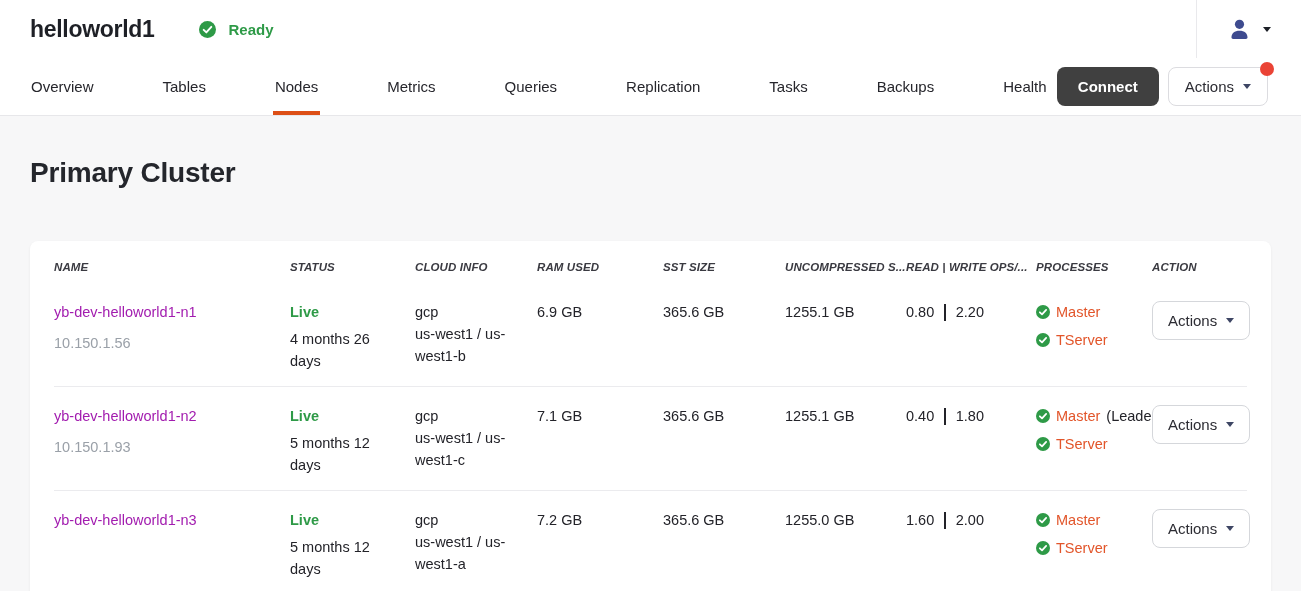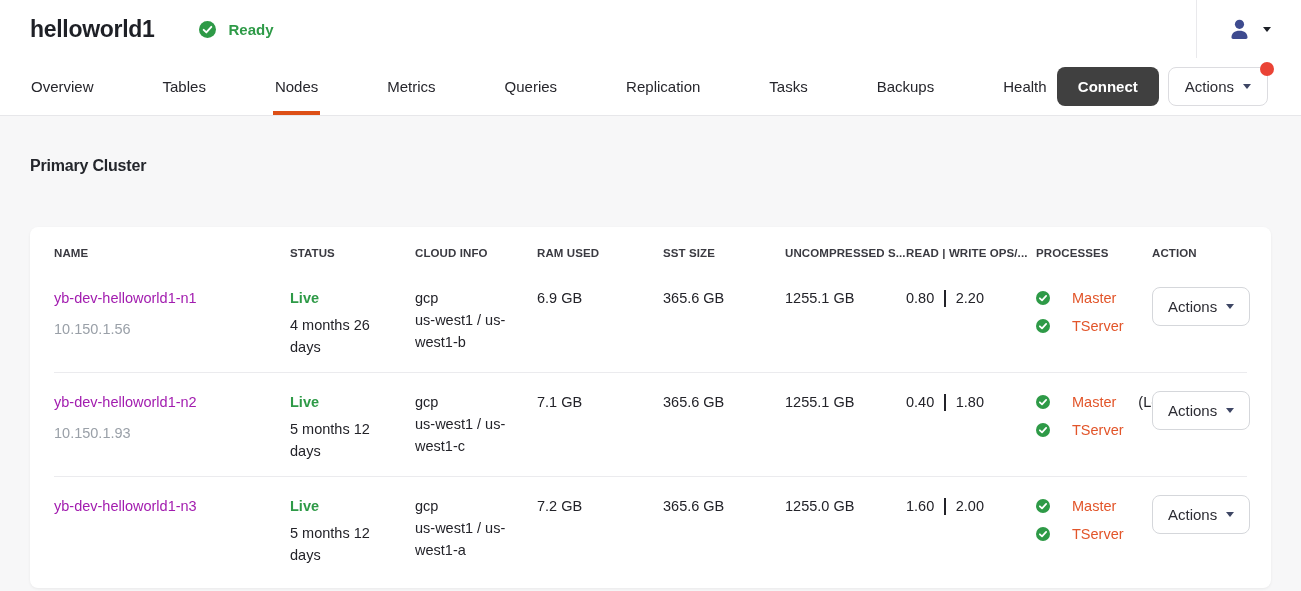--- a/index.html
+++ b/index.html
@@ -54,46 +54,46 @@
     display:flex; align-items:center; gap:9px;
   }
   .btn-outline .caret { border-top-color:#3e4664; }
   .notif-dot {
     position:absolute; top:-6px; right:-7px;
     width:14px; height:14px; border-radius:50%; background:#ea4335;
   }
 
   
   .main { padding:0 30px; }
-  .section-title { font-size:16px; font-weight:700; color:#24262c; margin:41px 0 0 0; letter-spacing:-0.2px; }
+  .section-title { font-size:28px; font-weight:700; color:#24262c; margin:41px 0 0 0; letter-spacing:-0.2px; }
 
   .card {
     margin-top:52px; background:#fff; border-radius:8px;
     box-shadow:0 1px 3px rgba(0,0,0,0.06);
     padding:20px 24px 8px 24px;
   }
   .grid {
     display:grid;
     grid-template-columns:236px 125px 122px 126px 122px 121px 130px 116px 1fr;
   }
   .head-row { padding-bottom:10px; }
   .th {
     font-size:11.5px; font-weight:700; color:#3a3a41; letter-spacing:0.1px;
-    white-space:nowrap; overflow:hidden; padding-right:24px; cursor:pointer;
+    white-space:nowrap; overflow:hidden; padding-right:24px; cursor:pointer;font-style:italic;
   }
   .data-row { padding:18px 0 14px 0; align-items:start; }
   .data-row + .data-row { border-top:1px solid #ebebee; }
   .cell { font-size:14.5px; padding-right:14px; line-height:22px; }
   .node-link { color:#a21caf; text-decoration:none; cursor:pointer; }
   .node-ip { color:#9aa0a8; margin-top:9px; }
   .live { color:#2e9a47; font-weight:700; }
   .uptime { margin-top:5px; }
   .rw { display:flex; align-items:center; gap:10px; }
   .rw-divider { width:1.5px; height:17px; background:#232329; }
-  .proc-line { display:flex; align-items:center; gap:22px; margin-bottom:6px; white-space:nowrap; }
+  .proc-line { display:flex; align-items:center; gap:6px; margin-bottom:6px; white-space:nowrap; }
   .proc-link { color:#e2552a; cursor:pointer; }
   .proc-suffix { color:#232329; }
   .btn-row-actions {
     background:#fff; border:1px solid #d5d7db; border-radius:8px;
     font-family:inherit; font-size:15px; color:#2c2c33;
     padding:10px 15px; cursor:pointer;
     display:flex; align-items:center; gap:9px;
   }
   .btn-row-actions .caret { border-top-color:#3e4664; }
   svg { display:block; }

